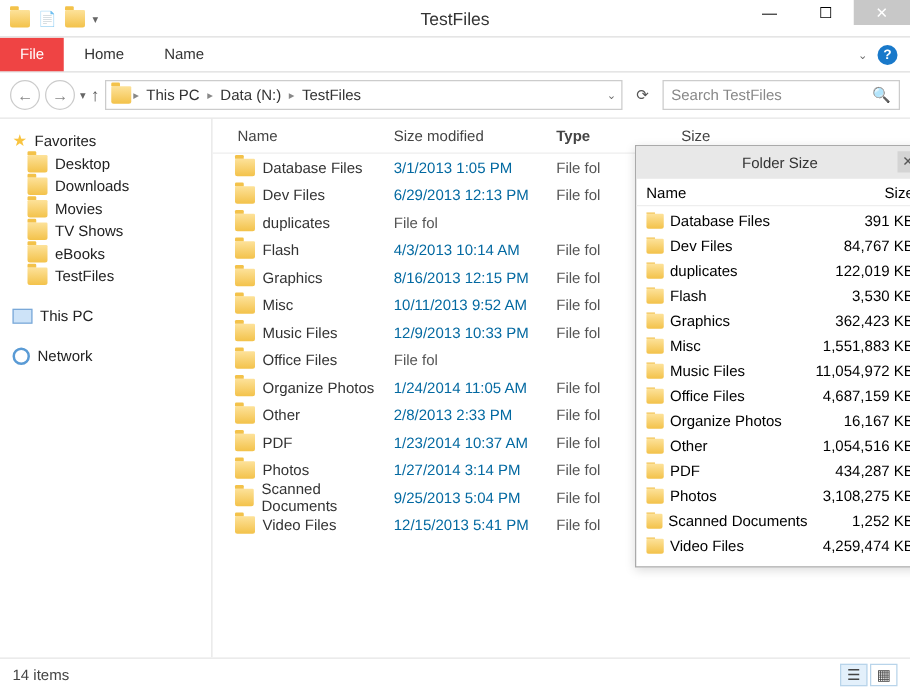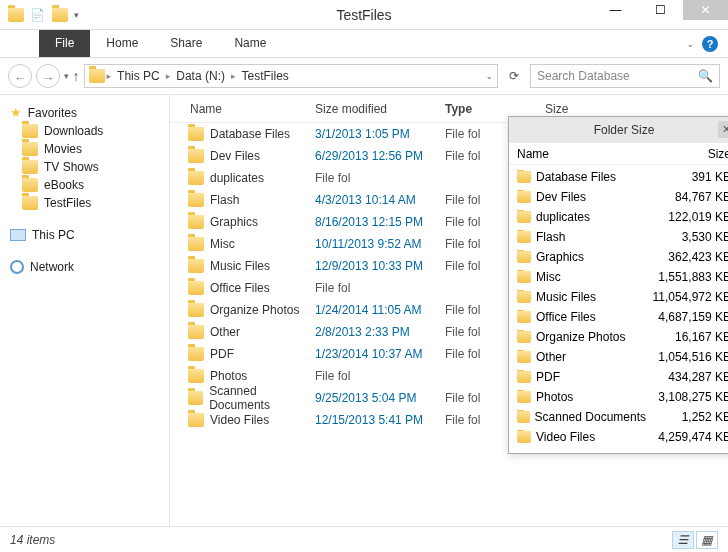--- a/index.html
+++ b/index.html
@@ -10,21 +10,21 @@
 .qat { display: flex; align-items: center; gap: 6px; padding: 0 8px; }
 .qat-icon { width: 16px; height: 16px; display: flex; align-items: center; justify-content: center; }
 .window-title { position: absolute; left: 50%; transform: translateX(-50%); font-size: 14px; color: #333; }
 .window-controls { position: absolute; right: 0; top: 0; display: flex; }
 .win-btn { width: 45px; height: 20px; display: flex; align-items: center; justify-content: center; font-size: 12px; }
 .win-close { background: #c8c8c8; color: #fff; }
 
 
 .ribbon { height: 28px; display: flex; align-items: stretch; border-bottom: 1px solid #ddd; }
 .ribbon-tab { padding: 6px 16px; font-size: 12px; color: #333; }
-.ribbon-file { background: #404040; color: #fff; margin-left: 39px; }
+.ribbon-file { background: #ef4444; color: #fff; }
 .ribbon-right { margin-left: auto; display: flex; align-items: center; gap: 8px; padding-right: 10px; }
 .help-icon { width: 16px; height: 16px; background: #1979ca; color: #fff; border-radius: 50%; display: flex; align-items: center; justify-content: center; font-size: 11px; font-weight: bold; }
 .caret-down { font-size: 9px; color: #666; }
 
 
 .navbar { height: 36px; display: flex; align-items: center; gap: 4px; padding: 4px 8px; }
 .nav-btn { width: 24px; height: 24px; border: 1px solid #ccc; border-radius: 50%; display: flex; align-items: center; justify-content: center; color: #888; font-size: 13px; }
 .nav-up { border: none; color: #555; font-size: 14px; }
 .breadcrumb { flex: 1; height: 24px; border: 1px solid #ccc; display: flex; align-items: center; padding: 0 4px; gap: 2px; }
 .crumb { padding: 2px 4px; color: #333; }
@@ -56,21 +56,21 @@
 .col-type { width: 100px; font-weight: bold; }
 .col-size { flex: 1; }
 .file-rows { }
 .file-row { display: flex; align-items: center; height: 22px; font-size: 12px; color: #333; }
 .cell-name { width: 145px; padding-left: 18px; display: flex; align-items: center; gap: 6px; }
 .cell-date { width: 130px; color: #0369a1; white-space: nowrap; }
 .cell-type { width: 100px; color: #555; white-space: nowrap; overflow: hidden; }
 .cell-size { flex: 1; }
 
 
-.statusbar { position: absolute; bottom: 0; left: 0; right: 0; height: 26px; border-top: 1px solid #e5e5e5; display: flex; align-items: center; padding: 0 10px; font-size: 12px; color: #444; background: #fff; font-style: italic; }
+.statusbar { position: absolute; bottom: 0; left: 0; right: 0; height: 26px; border-top: 1px solid #e5e5e5; display: flex; align-items: center; padding: 0 10px; font-size: 12px; color: #444; background: #fff; }
 .view-btns { margin-left: auto; display: flex; gap: 2px; }
 .view-btn { width: 22px; height: 18px; border: 1px solid #b8d4ea; display: flex; align-items: center; justify-content: center; }
 .view-btn.active { background: #e3f0fb; }
 
 
 .popup { position: absolute; right: -12px; top: 116px; width: 232px; background: #fff; border: 1px solid #aaa; box-shadow: 0 2px 8px rgba(0,0,0,0.15); }
 .popup-title { height: 26px; background: #e8e8e8; display: flex; align-items: center; justify-content: center; font-size: 12px; color: #333; position: relative; }
 .popup-close { position: absolute; right: 4px; top: 4px; width: 17px; height: 17px; background: #d4d4d4; display: flex; align-items: center; justify-content: center; font-size: 11px; color: #555; }
 .popup-headers { display: flex; height: 22px; align-items: center; border-bottom: 1px solid #eee; padding: 0 8px; font-size: 12px; }
 .popup-col-name { flex: 1; }
@@ -99,21 +99,20 @@
   <div class="window-controls">
     <div class="win-btn">—</div>
     <div class="win-btn">☐</div>
     <div class="win-btn win-close">✕</div>
   </div>
 </div>
 
 <div class="ribbon">
   <div class="ribbon-tab ribbon-file">File</div>
   <div class="ribbon-tab">Home</div>
-  <div class="ribbon-tab">Share</div>
   <div class="ribbon-tab">Name</div>
   <div class="ribbon-right">
     <span class="caret-down">⌄</span>
     <span class="help-icon">?</span>
   </div>
 </div>
 
 <div class="navbar">
   <div class="nav-btn">←</div>
   <div class="nav-btn">→</div>
@@ -124,34 +123,38 @@
     <span class="crumb-sep">▸</span>
     <span class="crumb">This PC</span>
     <span class="crumb-sep">▸</span>
     <span class="crumb">Data (N:)</span>
     <span class="crumb-sep">▸</span>
     <span class="crumb">TestFiles</span>
     <span style="margin-left:auto" class="caret-down">⌄</span>
   </div>
   <div class="refresh-btn">⟳</div>
   <div class="searchbox">
-    <span>Search Database</span>
+    <span>Search TestFiles</span>
     <span class="search-glass">🔍</span>
   </div>
 </div>
 
 <div class="main">
 
   <div class="navpane">
     <div class="nav-group">
       <div class="nav-item nav-header">
         <span class="star">★</span>
         <span>Favorites</span>
       </div>
       <div id="fav-items">
+          <div class="nav-item">
+            <span class="fi"></span>
+            <span>Desktop</span>
+          </div>
           <div class="nav-item">
             <span class="fi"></span>
             <span>Downloads</span>
           </div>
           <div class="nav-item">
             <span class="fi"></span>
             <span>Movies</span>
           </div>
           <div class="nav-item">
             <span class="fi"></span>
@@ -196,21 +199,21 @@
           </div>
           <div class="cell-date">3/1/2013 1:05 PM</div>
           <div class="cell-type">File fol</div>
           <div class="cell-size"></div>
         </div>
         <div class="file-row">
           <div class="cell-name">
             <span class="fi"></span>
             <span>Dev Files</span>
           </div>
-          <div class="cell-date">6/29/2013 12:56 PM</div>
+          <div class="cell-date">6/29/2013 12:13 PM</div>
           <div class="cell-type">File fol</div>
           <div class="cell-size"></div>
         </div>
         <div class="file-row">
           <div class="cell-name">
             <span class="fi"></span>
             <span>duplicates</span>
           </div>
           <div class="cell-type">File fol</div>
           <div class="cell-size"></div>
@@ -284,20 +287,21 @@
           </div>
           <div class="cell-date">1/23/2014 10:37 AM</div>
           <div class="cell-type">File fol</div>
           <div class="cell-size"></div>
         </div>
         <div class="file-row">
           <div class="cell-name">
             <span class="fi"></span>
             <span>Photos</span>
           </div>
+          <div class="cell-date">1/27/2014 3:14 PM</div>
           <div class="cell-type">File fol</div>
           <div class="cell-size"></div>
         </div>
         <div class="file-row">
           <div class="cell-name">
             <span class="fi"></span>
             <span>Scanned Documents</span>
           </div>
           <div class="cell-date">9/25/2013 5:04 PM</div>
           <div class="cell-type">File fol</div>

